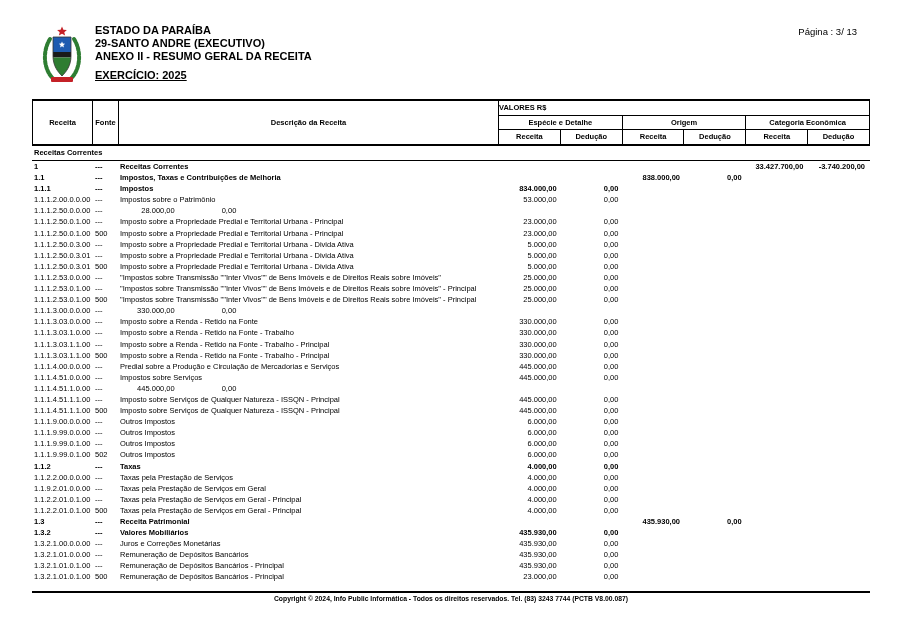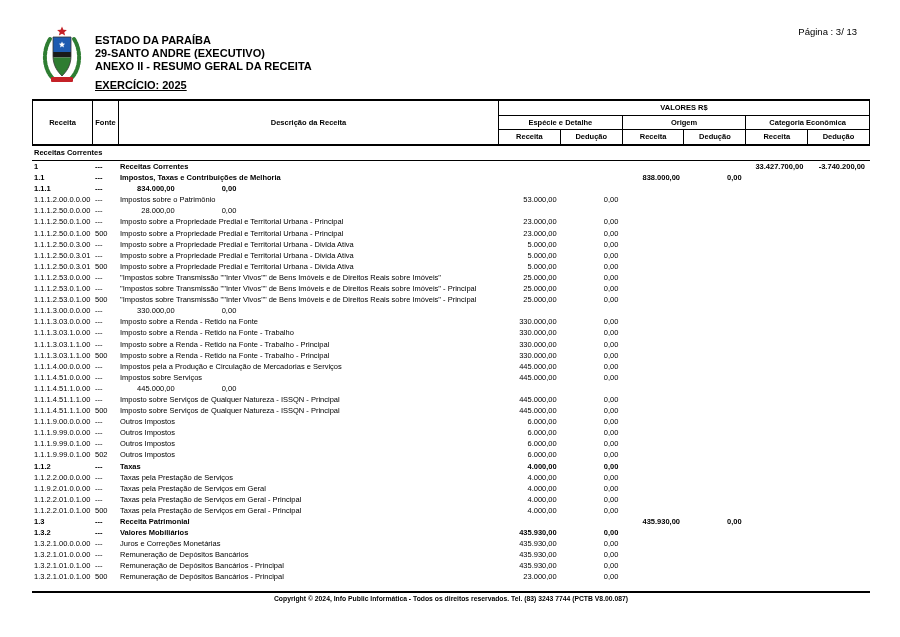--- a/index.html
+++ b/index.html
@@ -7,21 +7,21 @@
   body {
     width: 900px; height: 637px;
     position: relative;
     font-family: "Liberation Sans", "DejaVu Sans", sans-serif;
     color: #000;
     overflow: hidden;
   }
 
   
   .logo { position: absolute; left: 40px; top: 26px; width: 44px; height: 60px; }
-  .org-block { position: absolute; left: 95px; top: 24px; margin-top: 10px; }
+  .org-block { position: absolute; left: 95px; top: 24px; }
   .org-line { font-size: 11px; font-weight: bold; line-height: 13px; white-space: nowrap; }
   .org-line.exercise { margin-top: 6px; text-decoration: underline; }
   .page-num { position: absolute; top: 26px; right: 43px; font-size: 9.5px; }
 
   
   .report { position: absolute; left: 32px; top: 99px; width: 838px; }
 
   .thead {
     display: flex;
     border: 1px solid #000;
@@ -31,21 +31,21 @@
     font-size: 7.5px; font-weight: bold;
   }
   .th {
     display: flex; align-items: center; justify-content: center;
     border-right: 1px solid #000; text-align: center;
   }
   .w-code  { width: 60px; }
   .w-fonte { width: 26px; }
   .w-desc  { flex: 1; }
   .vals { width: 370px; display: flex; flex-direction: column; }
-  .v1 { height: 16px; border-bottom: 1px solid #000; text-align: center; line-height: 13px; }
+  .v1 { height: 16px; border-bottom: 1px solid #000; line-height: 13px; }
   .v2 { height: 14px; border-bottom: 1px solid #000; display: flex; }
   .v2 > div { flex: 1; border-right: 1px solid #000; text-align: center; line-height: 13px; }
   .v2 > div:last-child { border-right: none; }
   .v3 { flex: 1; display: flex; }
   .v3 > div { flex: 1; border-right: 1px solid #000; text-align: center; line-height: 14px; }
   .v3 > div:last-child { border-right: none; }
 
   .section-row {
     height: 15px; line-height: 14px;
     border-bottom: 1px solid #000;
@@ -140,20 +140,21 @@
     <div class="c-val"></div>
     <div class="c-val"></div>
     <div class="c-val">838.000,00</div>
     <div class="c-val">0,00</div>
     <div class="c-val"></div>
     <div class="c-val"></div>
   </div>
       <div class="trow bold">
     <div class="c-code">1.1.1</div>
     <div class="c-fonte">---</div>
+    <div class="c-desc">Impostos</div>
     <div class="c-val">834.000,00</div>
     <div class="c-val">0,00</div>
     <div class="c-val"></div>
     <div class="c-val"></div>
     <div class="c-val"></div>
     <div class="c-val"></div>
   </div>
       <div class="trow">
     <div class="c-code">1.1.1.2.00.0.0.00</div>
     <div class="c-fonte">---</div>
@@ -313,21 +314,21 @@
     <div class="c-val">330.000,00</div>
     <div class="c-val">0,00</div>
     <div class="c-val"></div>
     <div class="c-val"></div>
     <div class="c-val"></div>
     <div class="c-val"></div>
   </div>
       <div class="trow">
     <div class="c-code">1.1.1.4.00.0.0.00</div>
     <div class="c-fonte">---</div>
-    <div class="c-desc">Impostos pela a Produção e Circulação de Mercadorias e Serviços</div>
+    <div class="c-desc">Predial sobre a Produção e Circulação de Mercadorias e Serviços</div>
     <div class="c-val">445.000,00</div>
     <div class="c-val">0,00</div>
     <div class="c-val"></div>
     <div class="c-val"></div>
     <div class="c-val"></div>
     <div class="c-val"></div>
   </div>
       <div class="trow">
     <div class="c-code">1.1.1.4.51.0.0.00</div>
     <div class="c-fonte">---</div>

